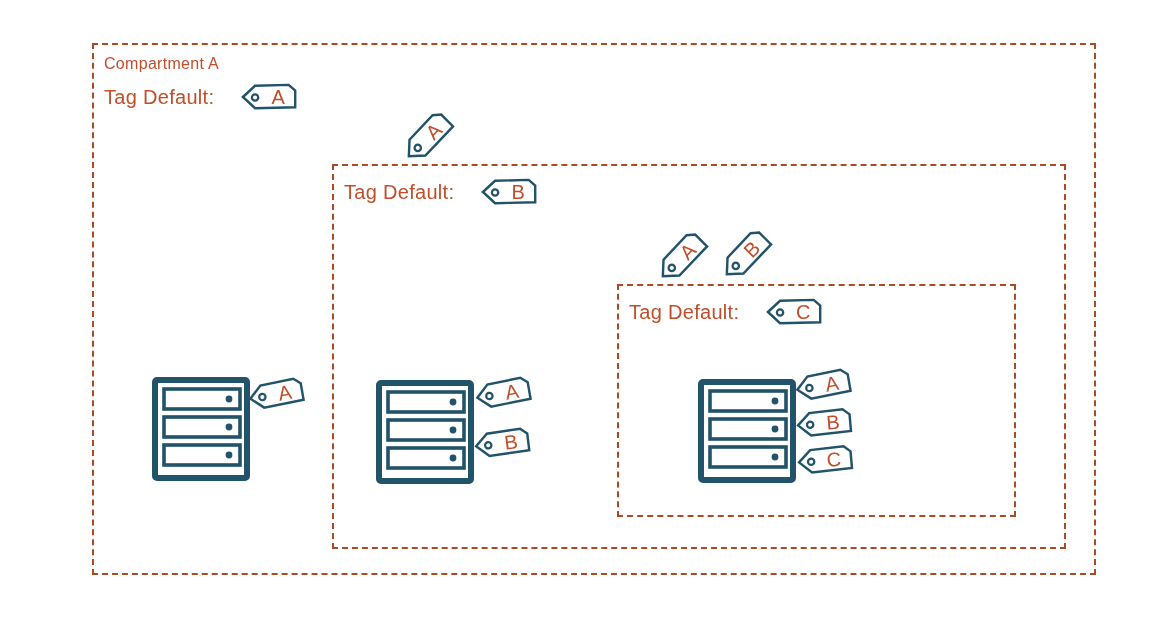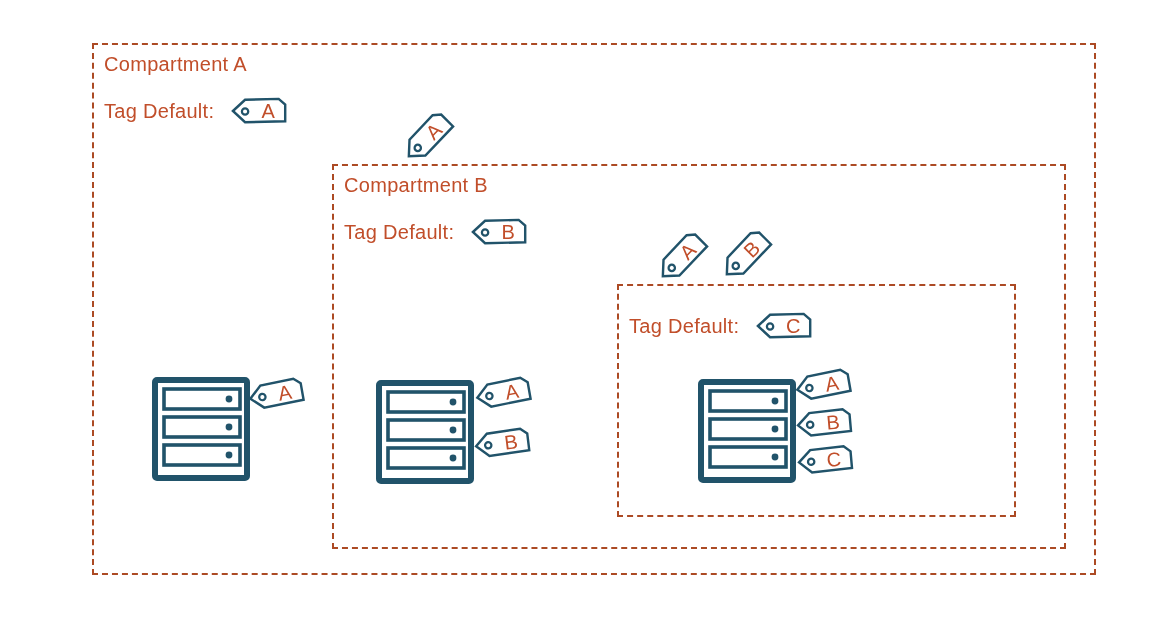--- a/index.html
+++ b/index.html
@@ -9,22 +9,22 @@
     background:var(--background,#ffffff);
     font-family:"Liberation Sans", sans-serif;
     overflow:hidden;
   }
   .compartment { position:absolute; border:2px dashed var(--compartment-border,#ac4a24); }
   .comp-a { left:92px;  top:43px;  width:1004px; height:532px; }
   .comp-b { left:238px; top:119px; width:734px;  height:385px; }
   .comp-c { left:283px; top:118px; width:399px;  height:233px; }
 
   .comp-label { padding:6px 0 0 10px; color:var(--compartment-text,#c14e2a); }
-  .comp-title { font-size:20px; line-height:26px; letter-spacing:.3px; white-space:nowrap; }
-  .comp-tagline { display:flex; align-items:center; gap:17px; margin-top:20px;
+  .comp-title { font-size:16px; line-height:26px; letter-spacing:.3px; white-space:nowrap; }
+  .comp-tagline { display:flex; align-items:center; gap:27px; margin-top:6px;
                   font-size:20px; line-height:27px; letter-spacing:.3px; white-space:nowrap; }
 
   .tag { position:relative; width:58px; height:28px; flex:0 0 auto; }
   .tag svg { position:absolute; left:0; top:0; width:100%; height:100%; overflow:visible; }
   .tag-letter { position:absolute; left:20px; top:1px; width:34px; height:26px;
                 display:flex; align-items:center; justify-content:center;
                 font-size:20px; color:var(--tag-letter,#c14e2a); }
   .tag.abs { position:absolute; }
   .rot-45  { transform:rotate(-45deg); }
   .rot-10  { transform:rotate(-10deg); }
@@ -82,21 +82,20 @@
     <span class="tag abs rot-10" style="left:154px; top:335px;">
       <svg viewBox="0 0 60 30">
         <polygon class="tag-shape-poly" points="1,15 14,3 50,2 57,8 57,26 14,27"></polygon>
         <circle class="tag-hole" cx="14" cy="15.5" r="3.4"></circle>
       </svg>
       <span class="tag-letter">A</span>
     </span>
 
     <div class="compartment comp-b">
       <div class="comp-label">
-        <div class="comp-title">Compartment B</div>
         <div class="comp-tagline">
           <span>Tag Default:</span>
           <span class="tag">
             <svg viewBox="0 0 60 30">
               <polygon class="tag-shape-poly" points="1,15 14,3 50,2 57,8 57,26 14,27"></polygon>
               <circle class="tag-hole" cx="14" cy="15.5" r="3.4"></circle>
             </svg>
             <span class="tag-letter">B</span>
           </span>
         </div>

